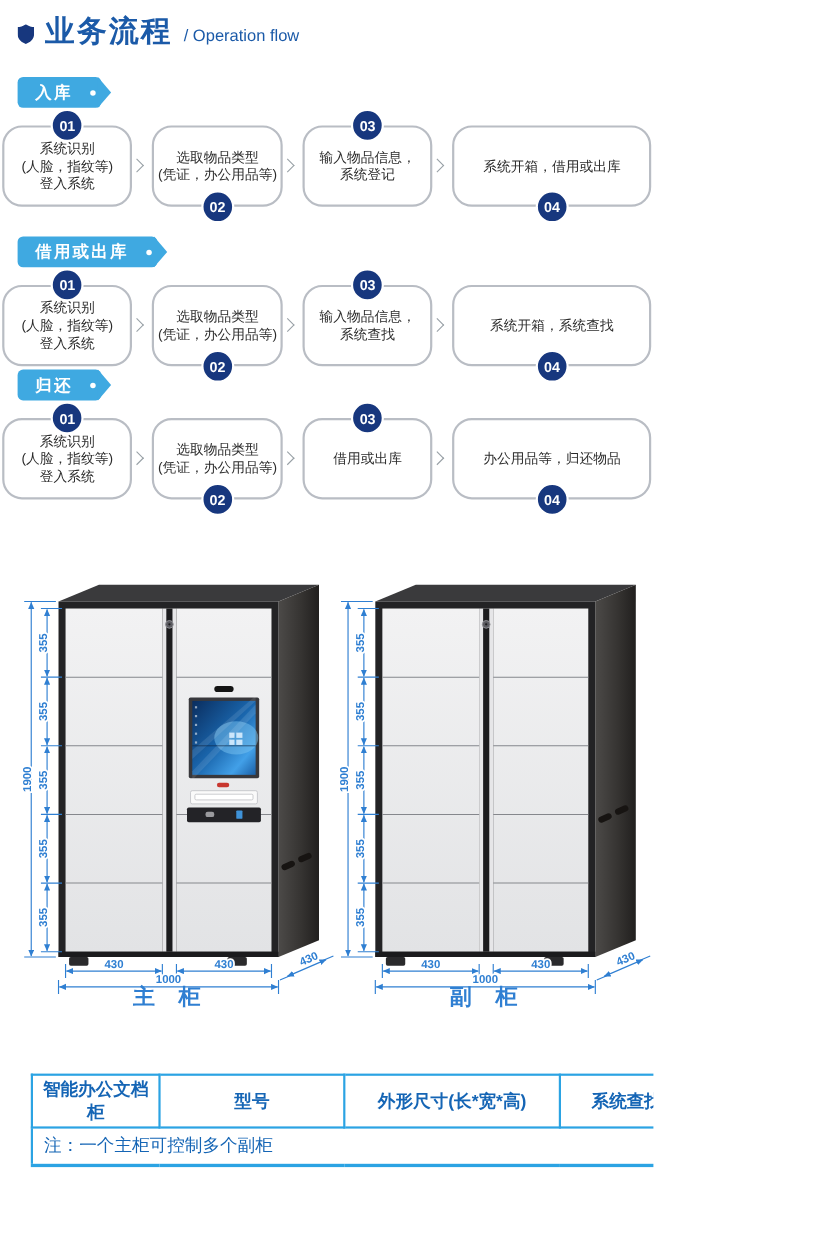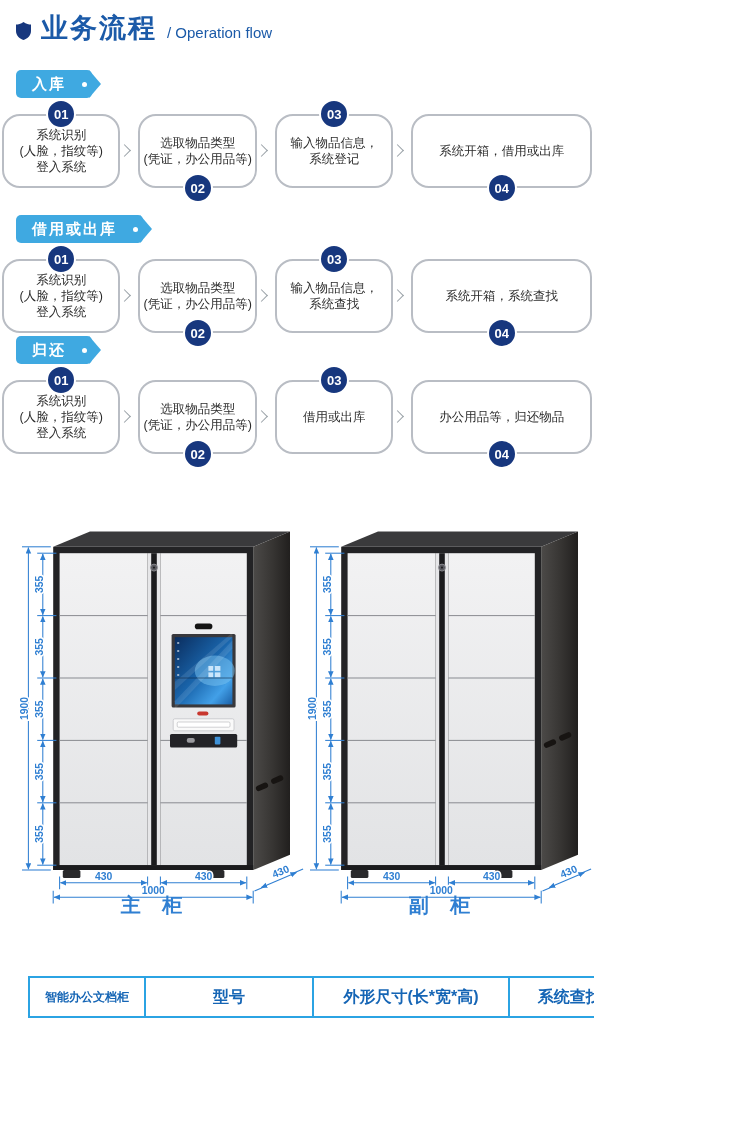--- a/index.html
+++ b/index.html
@@ -46,21 +46,21 @@
   .dim-txt { fill:#2f7fd2; font-size:13px; font-weight:bold;
              paint-order:stroke; stroke:#ffffff; stroke-width:4px; }
   .sep { stroke:#85878c; stroke-width:1.2; }
   .cab-label { fill:#2f7fd2; font-size:25px; font-weight:bold; letter-spacing:10px; }
 
   
   .spec { border-collapse:collapse; margin:14px 0 0 28px; width:694px; table-layout:fixed;
           color:#1565b5; font-size:16px; }
   .spec td { border:2px solid #2ba3e3; text-align:center; height:38px; padding:2px 3px; }
   .spec tr.hrow td { height:40px; font-weight:bold; }
-  .spec td.small { font-size:12px; font-weight:bold; }
+  .spec td.small { font-size:16px; font-weight:bold; }
   .spec td.note-cell { text-align:left; padding-left:10px; height:34px; border-bottom-width:3px; }
 </style>
 </head>
 <body>
 
 <div class="page">
 
   
   <div class="hdr">
     <svg class="shield" viewBox="0 0 15 18">
@@ -383,16 +383,19 @@
         <col style="width:196px">
         <col style="width:214px">
       </colgroup>
     <tbody>
         <tr class="hrow">
       <td class="small">智能办公文档柜</td>
       <td>型号</td>
       <td>外形尺寸(长*宽*高)</td>
       <td>系统查找（长*宽*高）</td>
     </tr>
+    <tr>
+      <td class="note-cell" colspan="4">注：一个主柜可控制多个副柜</td>
+    </tr>
   </tbody>
     </table>
 
 </div>
 
 </body></html>

